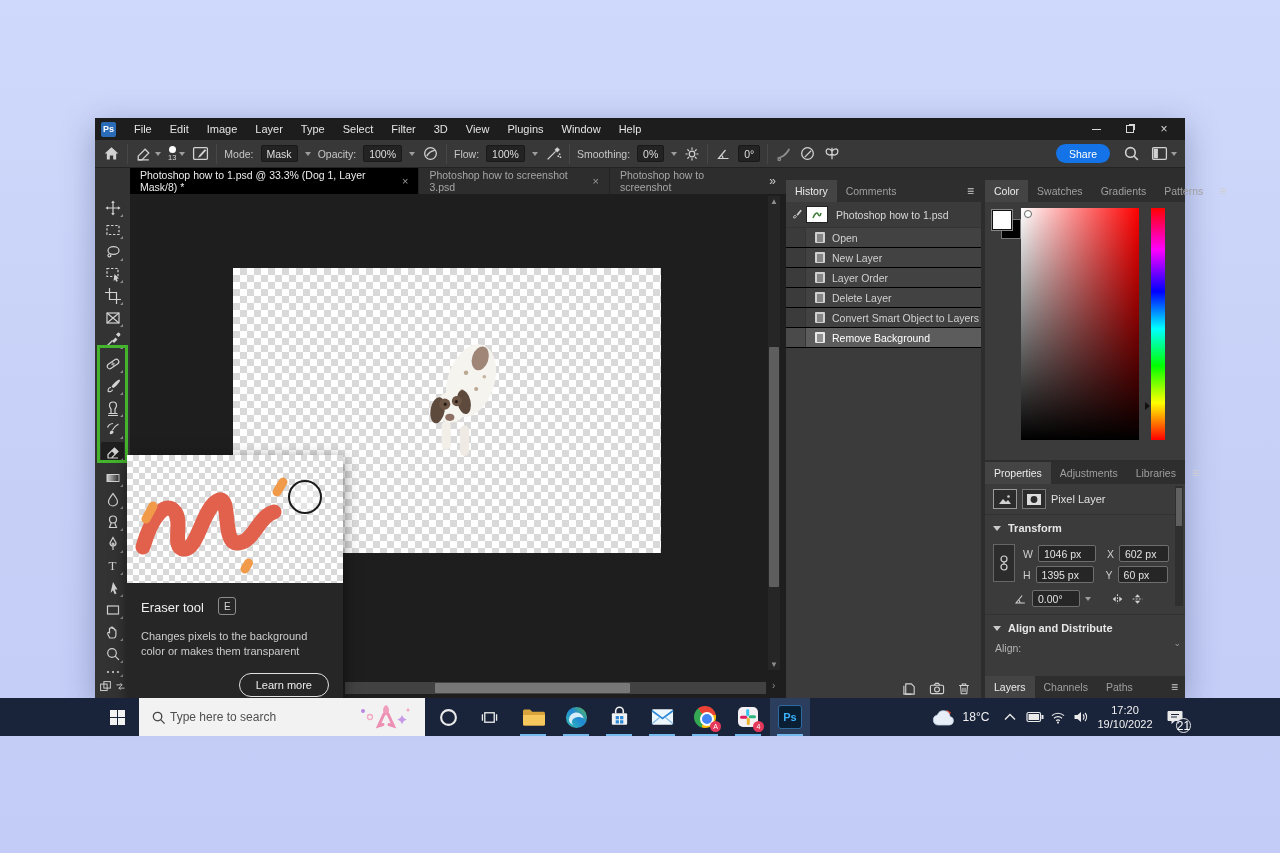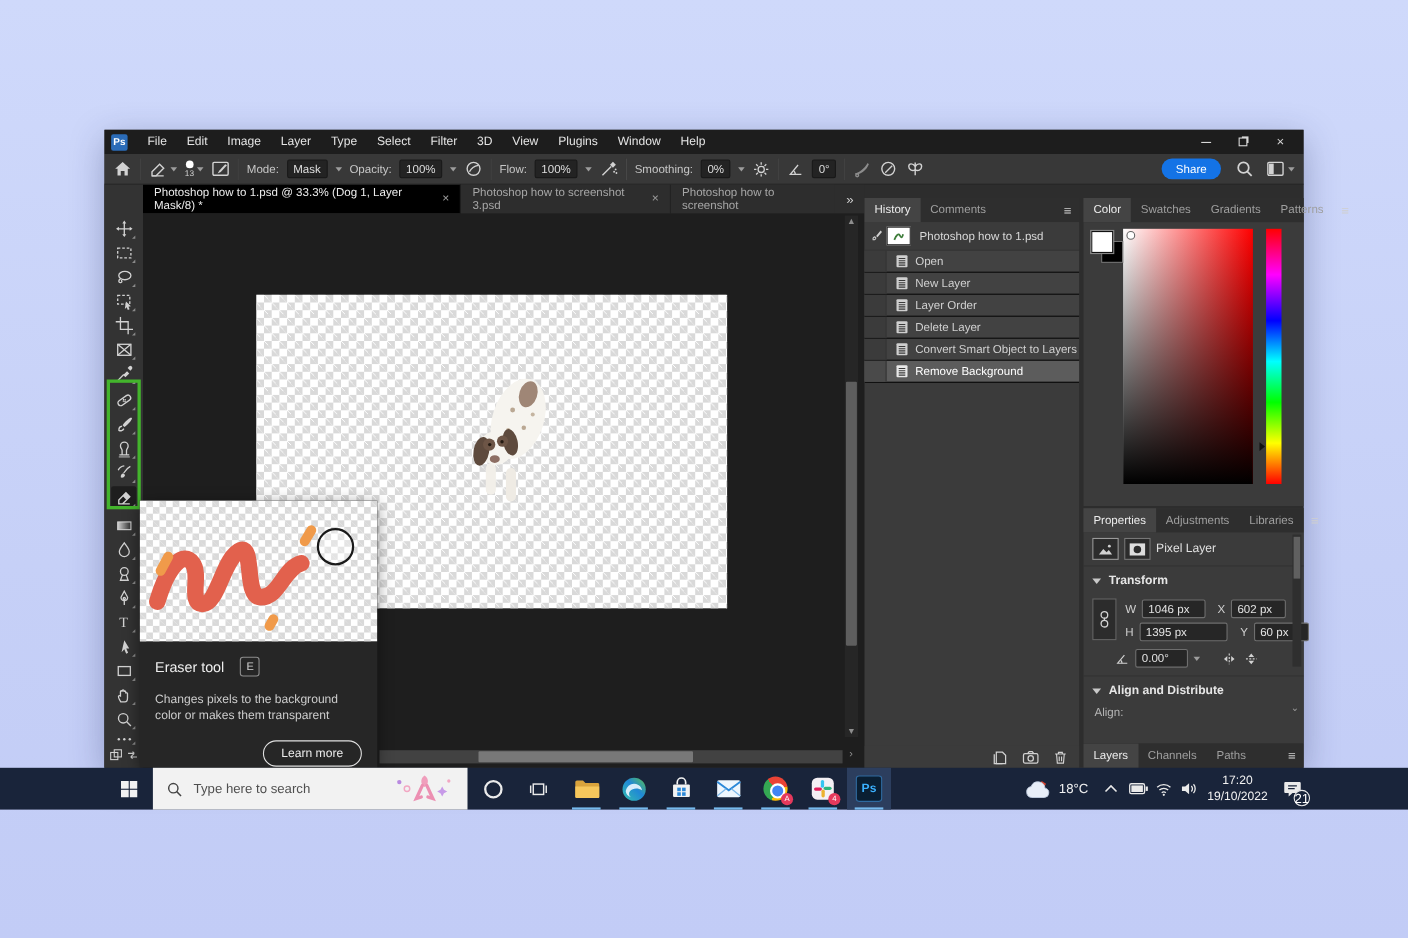--- a/index.html
+++ b/index.html
@@ -101,21 +101,21 @@
         display:inline-flex;align-items:center;padding:0 5px;border-radius:2px}
   .dimlbl{color:#cfcfcf;font-size:10.5px}
   .thumbbox{width:24px;height:20px;background:#2c2c2c;border:1px solid #777;display:flex;align-items:center;justify-content:center}
   .pscroll{position:absolute;right:2px;top:24px;width:8px;height:120px;background:#2f2f2f}
   .pscroll .t{position:absolute;left:1px;top:2px;width:6px;height:38px;background:#606060}
   .layertabs{left:0;top:496px;width:200px;height:22px}
   
   .taskbar{left:0;top:698px;width:1280px;height:38px;background:#19243a;z-index:60}
   .tbtn{position:absolute;top:0;height:38px;display:flex;align-items:center;justify-content:center}
   .run::after{content:"";position:absolute;left:7px;right:7px;bottom:0;height:2px;background:#76b9ed}
-  .searchbox{left:139px;width:286px;background:#f2f2f2;justify-content:flex-start;padding-left:12px;gap:10px}
+  .searchbox{left:139px;width:286px;background:#f2f2f2;justify-content:flex-start;padding-left:12px;gap:4px}
   .searchtxt{color:#4f4f4f;font-size:12px}
   .psactive{background:#2c3e5e}
   .psappicon{width:24px;height:24px;background:#0a1f33;border:1px solid #2e6aa0;border-radius:3px;color:#3bb1ff;
              font-size:11px;font-weight:bold;display:flex;align-items:center;justify-content:center}
   .temp{color:#f2f2f2;font-size:12px;margin-left:6px}
   .clock{color:#f2f2f2;font-size:11px;line-height:14px;text-align:center}
   .badge{position:absolute;right:1px;bottom:3px;width:15px;height:15px;border:1px solid #e6e6e6;border-radius:50%;
          background:#19243a;color:#fff;font-size:12px;display:flex;align-items:center;justify-content:center}
   .appbadge{position:absolute;right:4px;bottom:4px;width:11px;height:11px;border-radius:50%;background:#e5395c;color:#fff;
             font-size:7px;display:flex;align-items:center;justify-content:center}
@@ -616,21 +616,21 @@
               </svg>
           </div>
           <div class="a" style="left:38px;top:83px;display:flex;align-items:center;gap:5px">
             <span class="dimlbl">W</span>
             <span class="pfld" style="width:58px">1046 px</span>
             <span class="dimlbl" style="margin-left:6px">X</span>
             <span class="pfld" style="width:50px">602 px</span>
           </div>
           <div class="a" style="left:38px;top:104px;display:flex;align-items:center;gap:5px">
             <span class="dimlbl">H</span>
-            <span class="pfld" style="width:80px">1395 px</span>
+            <span class="pfld" style="width:58px">1395 px</span>
             <span class="dimlbl" style="margin-left:7px">Y</span>
             <span class="pfld" style="width:50px">60 px</span>
           </div>
           <div class="a" style="left:28px;top:128px;display:flex;align-items:center;gap:5px">
             <span>
                 <svg width="14" height="14" viewBox="0 0 16 16">
                   <path class="ti" d="M13.5 12.5H3.5L10.5 4"></path>
                   <path class="ti" d="M8 12.5a4.5 4.5 0 0 0-1.3-3.1"></path>
                 </svg>
               </span>

